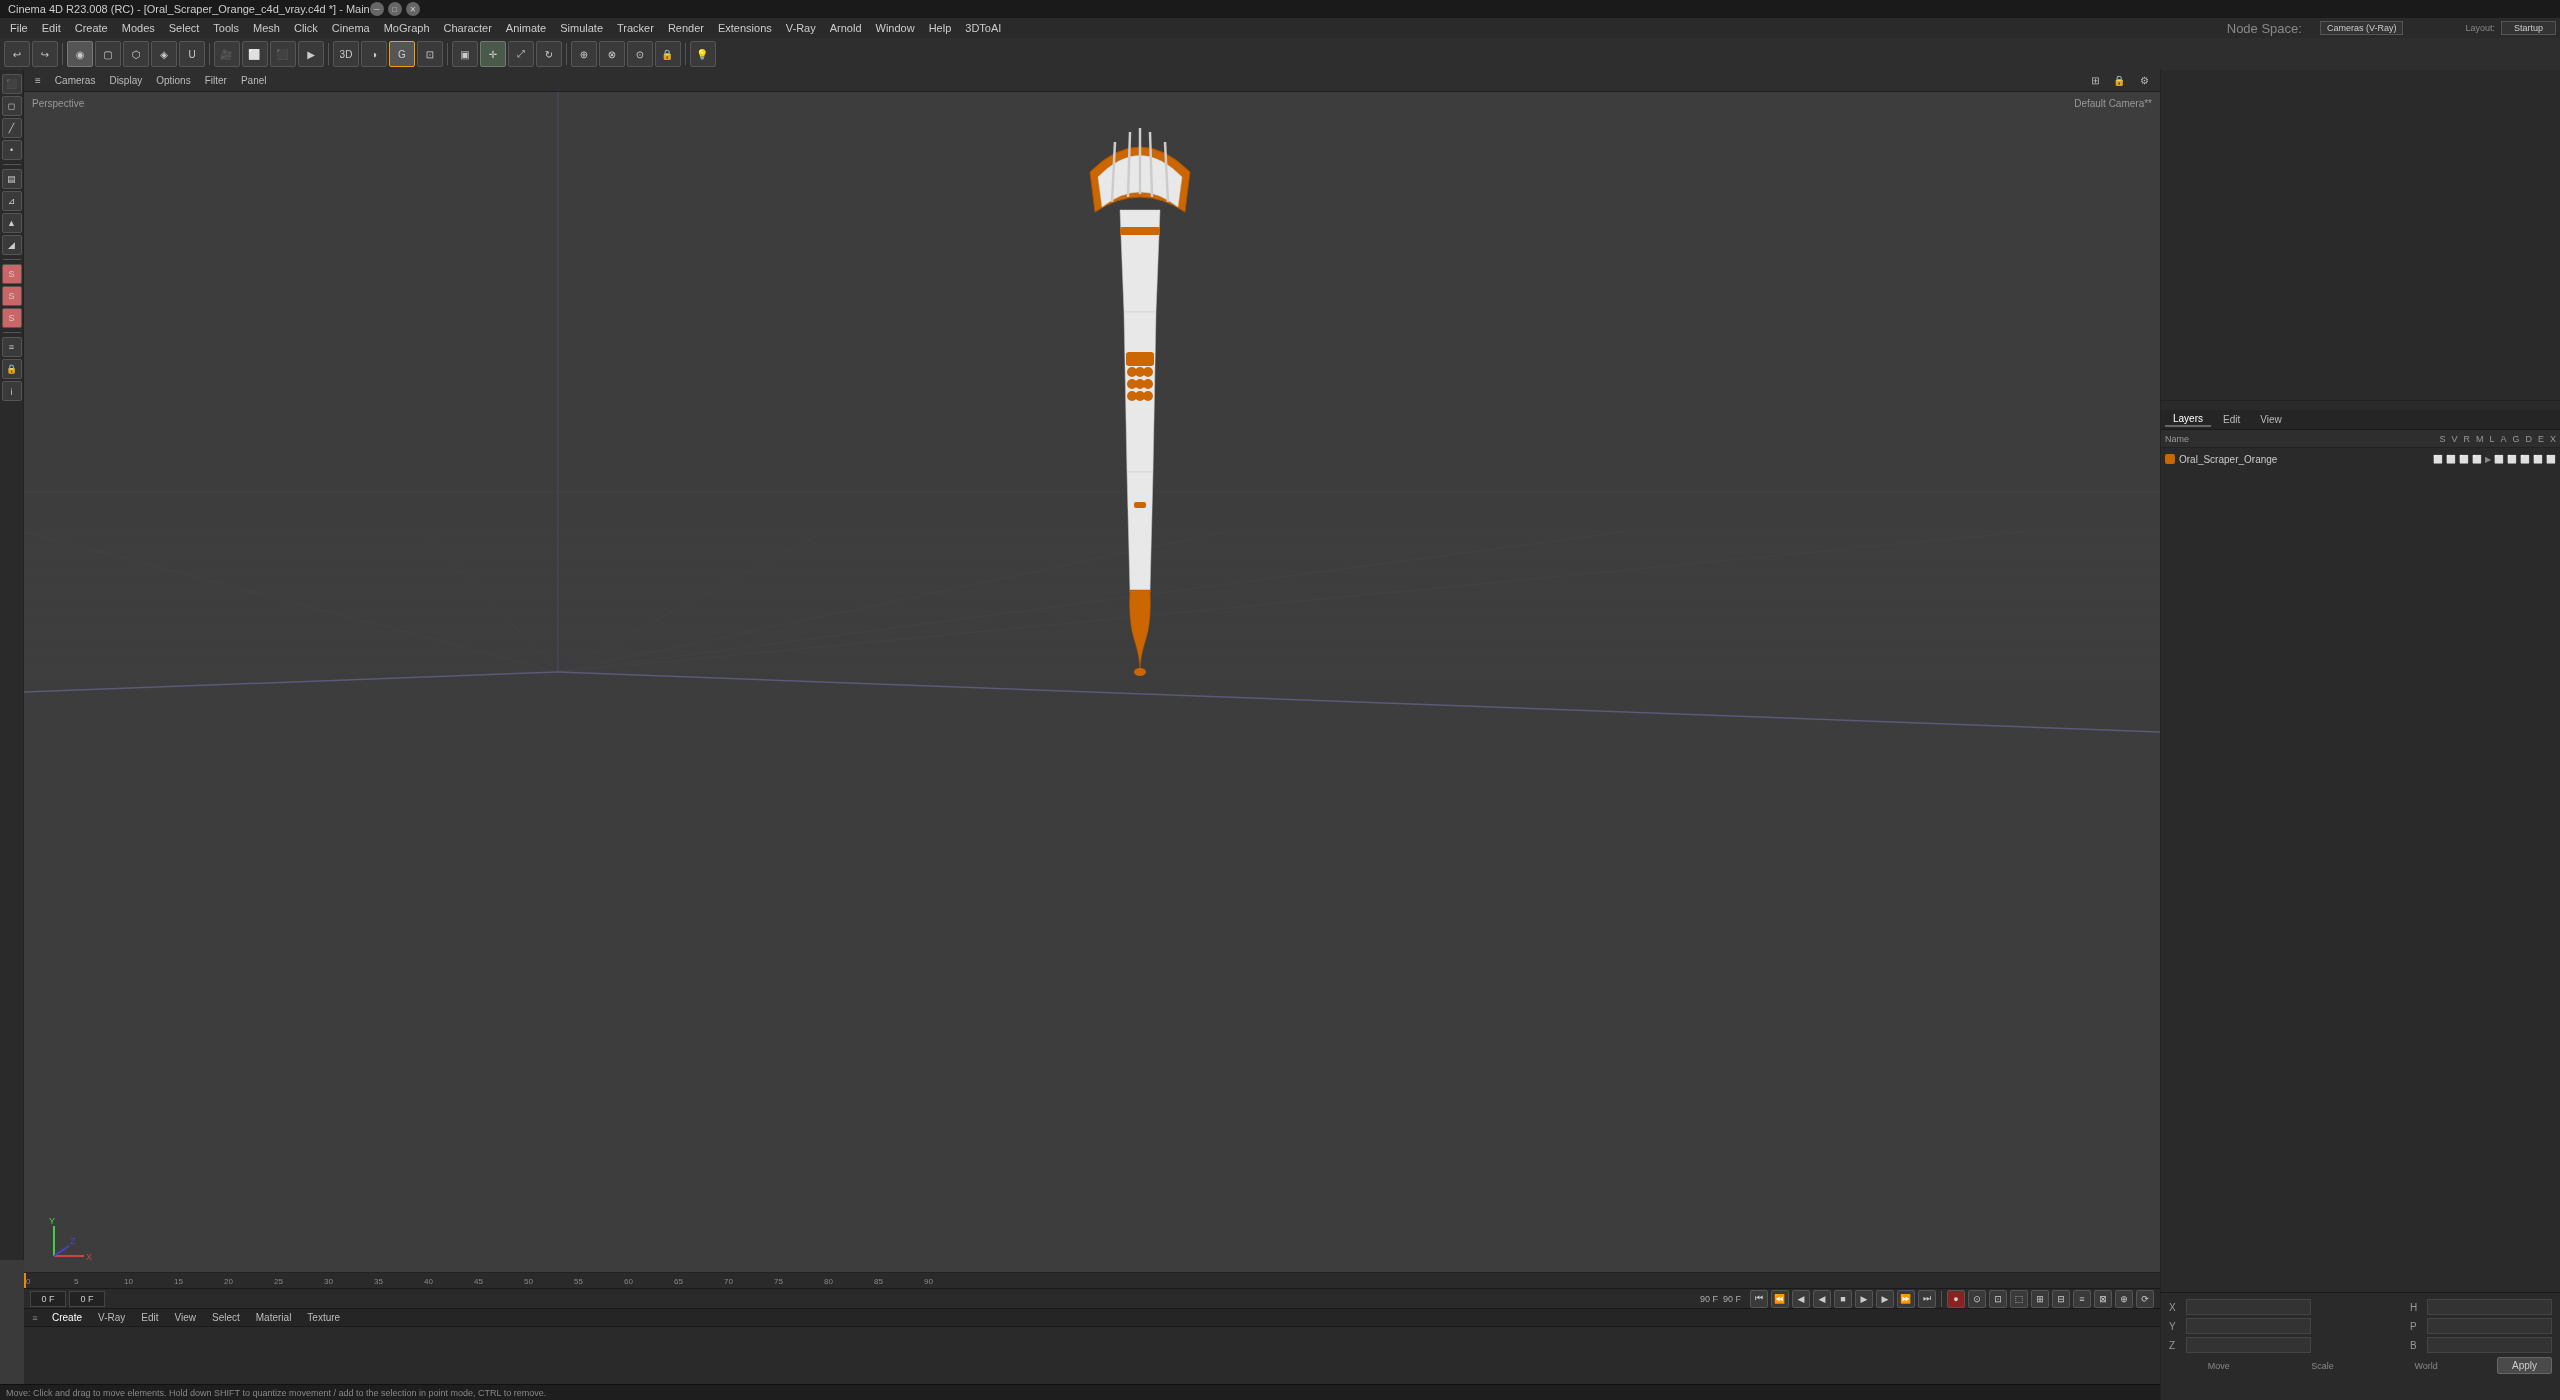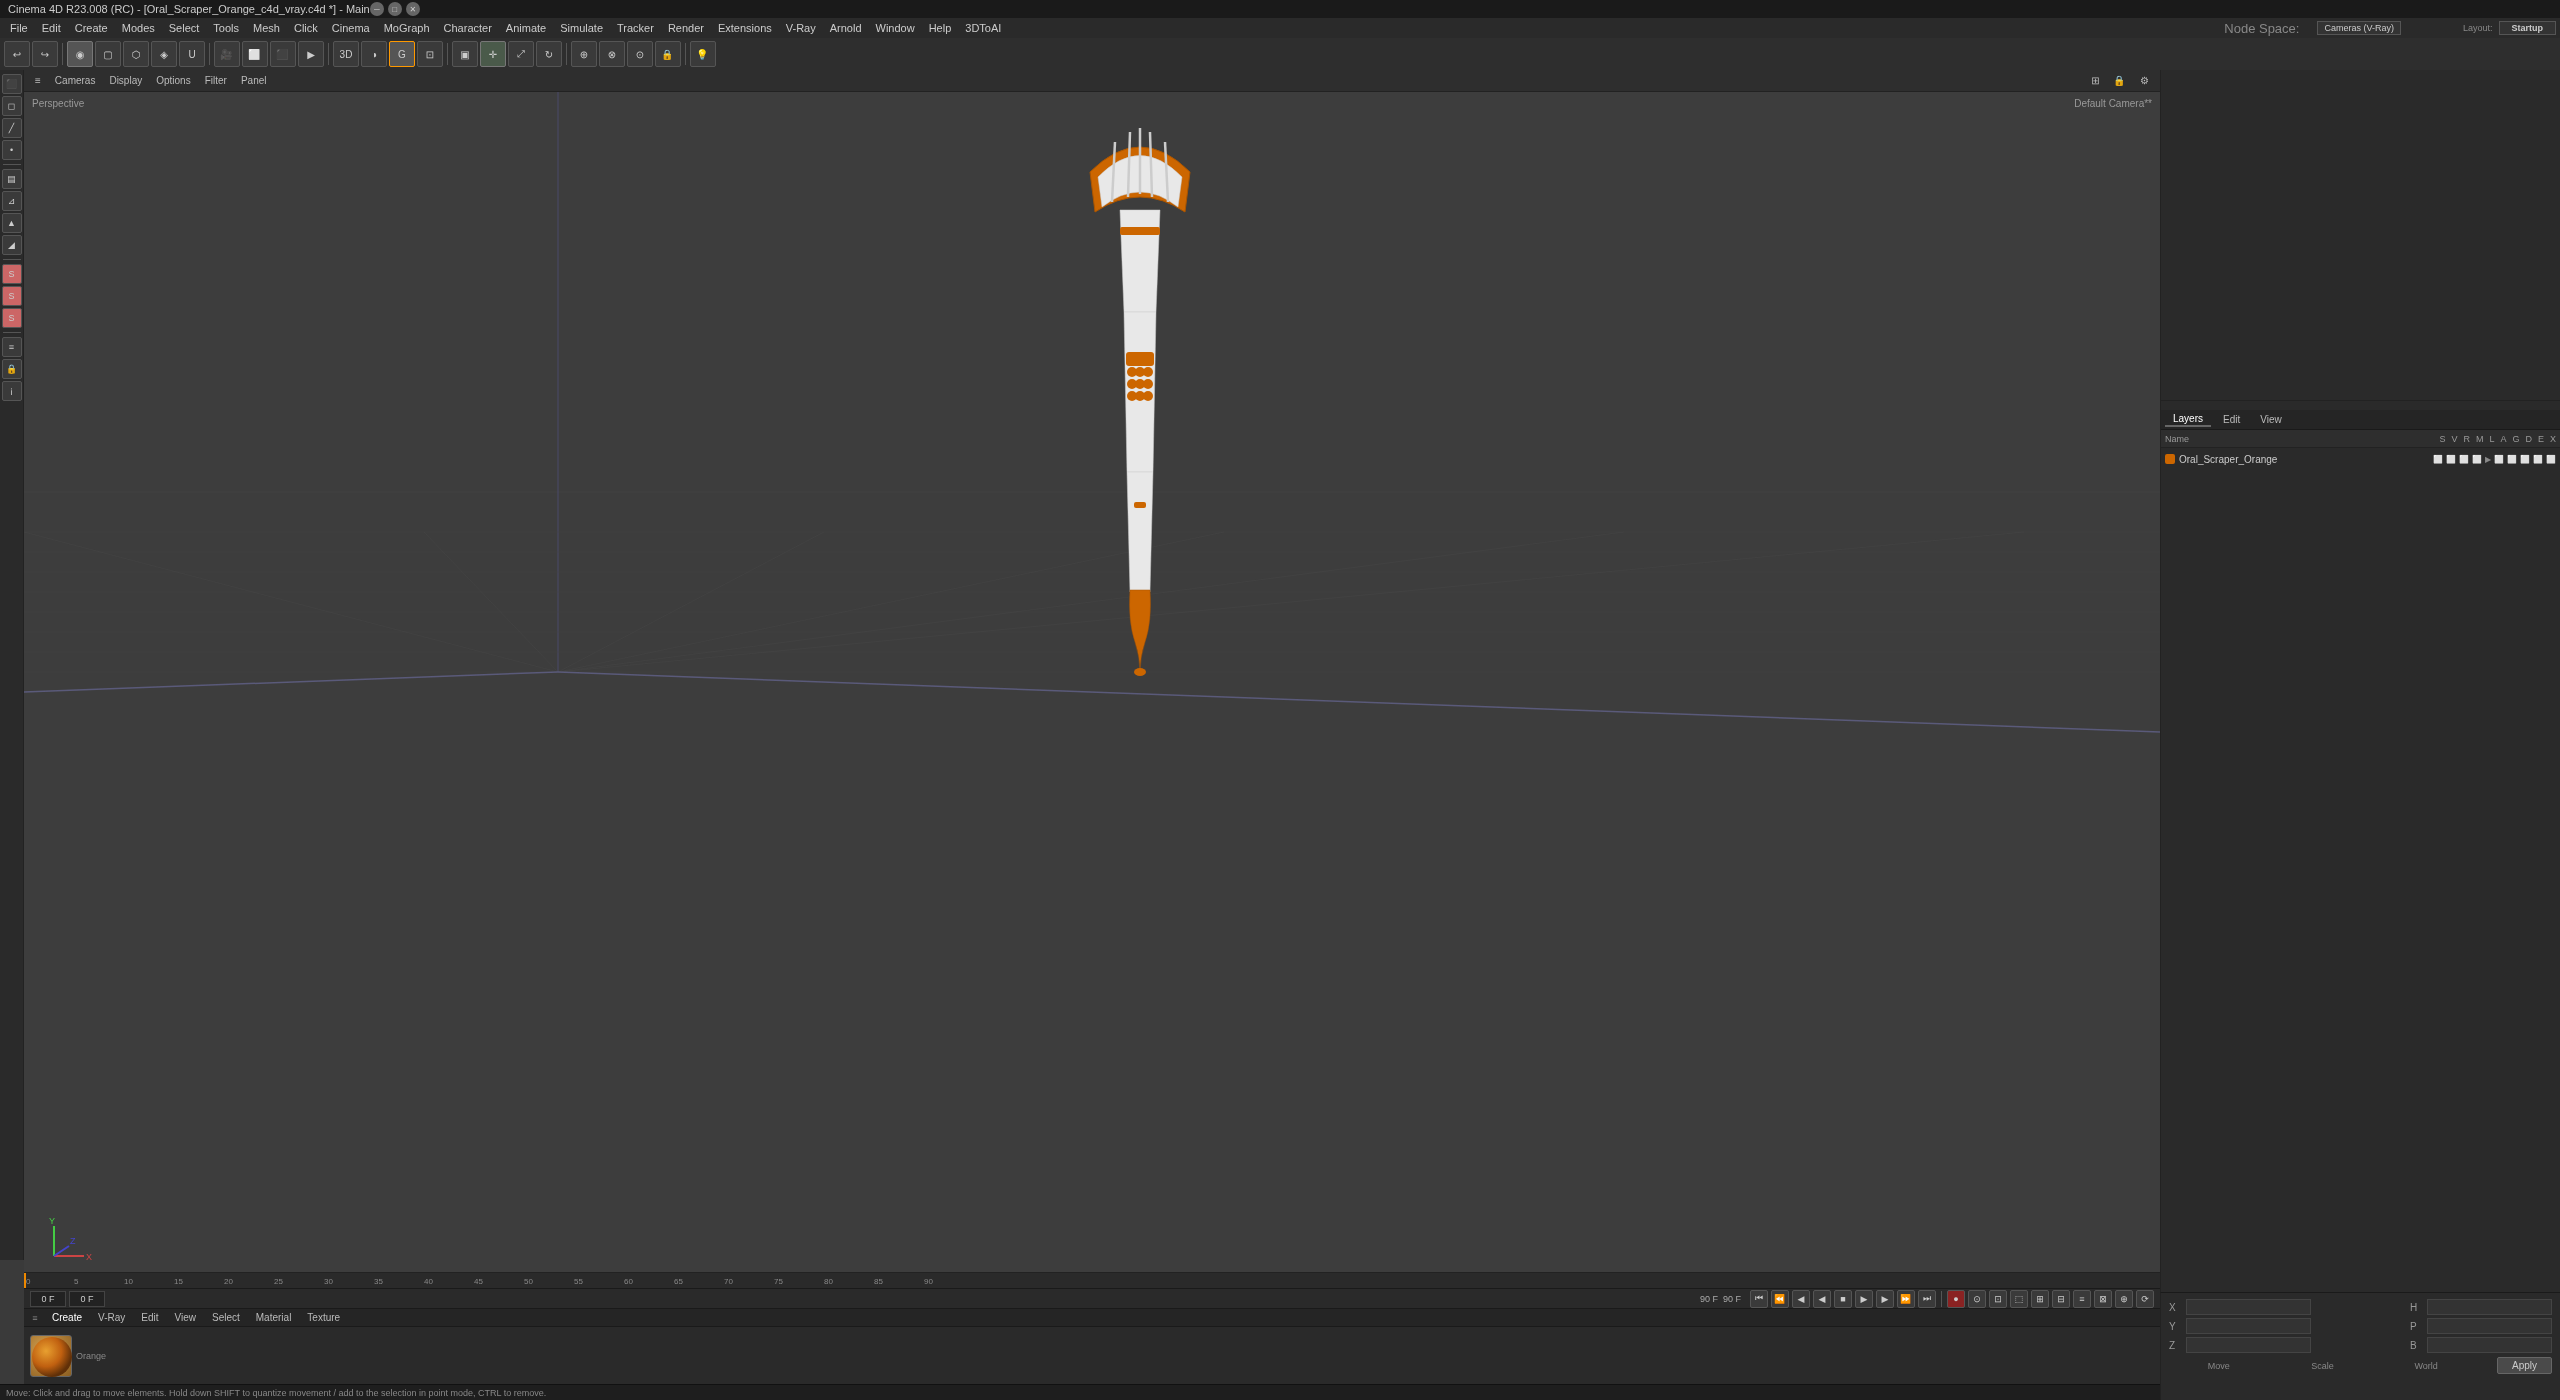--- a/index.html
+++ b/index.html
@@ -411,21 +411,21 @@
   <div class="menu-item">Extensions</div>
   <div class="menu-item">V-Ray</div>
   <div class="menu-item">Arnold</div>
   <div class="menu-item">Window</div>
   <div class="menu-item">Help</div>
   <div class="menu-item">3DToAI</div>
   <div style="flex:1"></div>
   <span style="font-size:13px;color:#888;margin-right:16px;">Node Space:</span>
   <div style="background:#333;border:1px solid #555;padding:1px 6px;font-size:9px;color:#ccc;margin-right:16px;">Cameras (V-Ray)</div>
   <span style="font-size:9px;color:#888;margin-right:4px;margin-left:44px;">Layout:</span>
-  <div style="background:#333;border:1px solid #555;padding:1px 12px;font-size:9px;color:#ccc;font-weight:bold;">Startup</div>
+  <div style="background:#333;border:1px solid #555;padding:1px 12px;font-size:9px;color:#ccc;">Startup</div>
 </div>
 
 <div id="toolbar">
 
   <div class="toolbar-btn">↩</div>
   <div class="toolbar-btn">↪</div>
   <div class="toolbar-separator"></div>
   <div class="toolbar-btn active" style="background:#555;">◉</div>
   <div class="toolbar-btn">▢</div>
   <div class="toolbar-btn">⬡</div>
@@ -712,36 +712,20 @@
   <div style="height:18px;background:#252525;display:flex;align-items:center;padding:0 4px;gap:4px;border-bottom:1px solid #1a1a1a;">
     <div style="width:14px;height:14px;display:flex;align-items:center;justify-content:center;font-size:9px;color:#888;cursor:pointer;">≡</div>
     <div class="bottom-tab active">Create</div>
     <div class="bottom-tab">V-Ray</div>
     <div class="bottom-tab">Edit</div>
     <div class="bottom-tab">View</div>
     <div class="bottom-tab">Select</div>
     <div class="bottom-tab">Material</div>
     <div class="bottom-tab">Texture</div>
   </div>
-  <div style="display:flex;align-items:center;padding:4px 6px;gap:4px;height:58px;">
-    <div class="material-thumb">
-      
-      <svg width="42" height="42" viewBox="0 0 42 42">
-        <defs>
-          <radialGradient id="ballGrad" cx="35%" cy="35%" r="65%">
-            <stop offset="0%" stop-color="#e8a030"></stop>
-            <stop offset="60%" stop-color="#c06010"></stop>
-            <stop offset="100%" stop-color="#603008"></stop>
-          </radialGradient>
-        </defs>
-        <circle cx="21" cy="21" r="20" fill="url(#ballGrad)"></circle>
-      </svg>
-    </div>
-    <div style="font-size:9px;color:#888;">Orange</div>
-  </div>
 </div>
 
 <div id="coords-panel" style="position:absolute;bottom:0;right:0;width:400px;height:108px;background:#2a2a2a;border-top:1px solid #1a1a1a;border-left:1px solid #222;padding:6px 8px;">
   <div style="display:grid;grid-template-columns:1fr 1fr 1fr;gap:3px;margin-bottom:4px;">
 
     <div class="coord-row" style="display:flex;align-items:center;gap:3px;">
       <span class="coord-label">X</span>
       <input class="coord-input" value="" style="flex: 1 1 0%; height: 16px; background: rgb(51, 51, 51); border: 1px solid rgb(68, 68, 68); color: rgb(204, 204, 204); font-size: 9px; padding: 1px 3px;">
     </div>
     <div style="width:16px;"></div>

